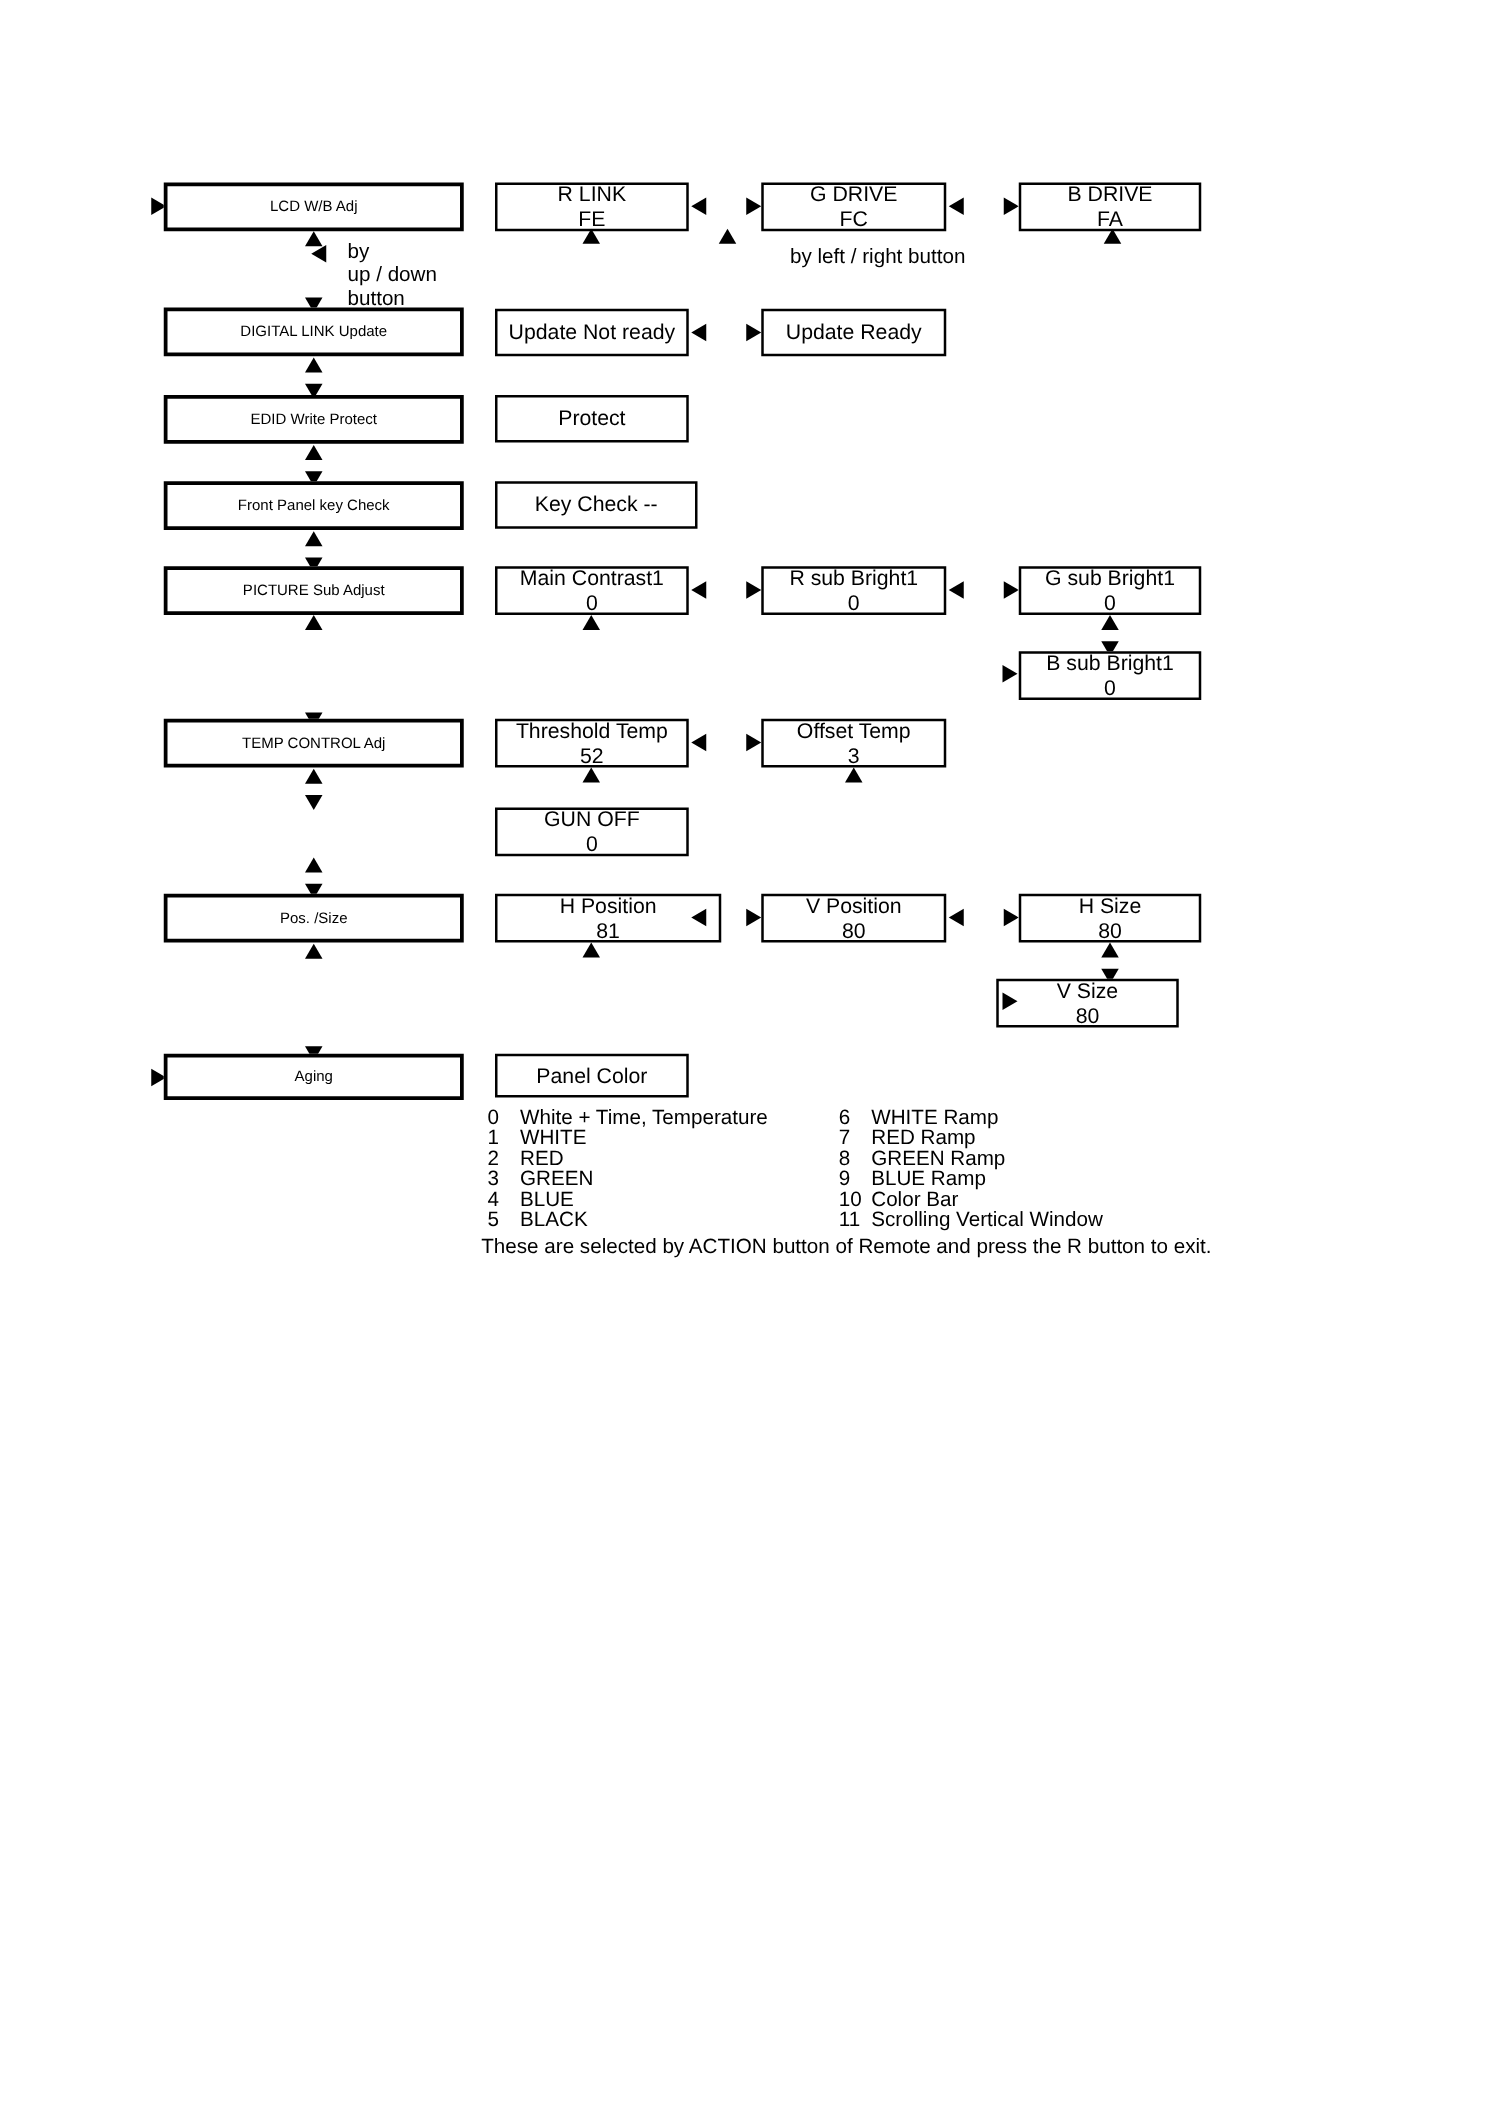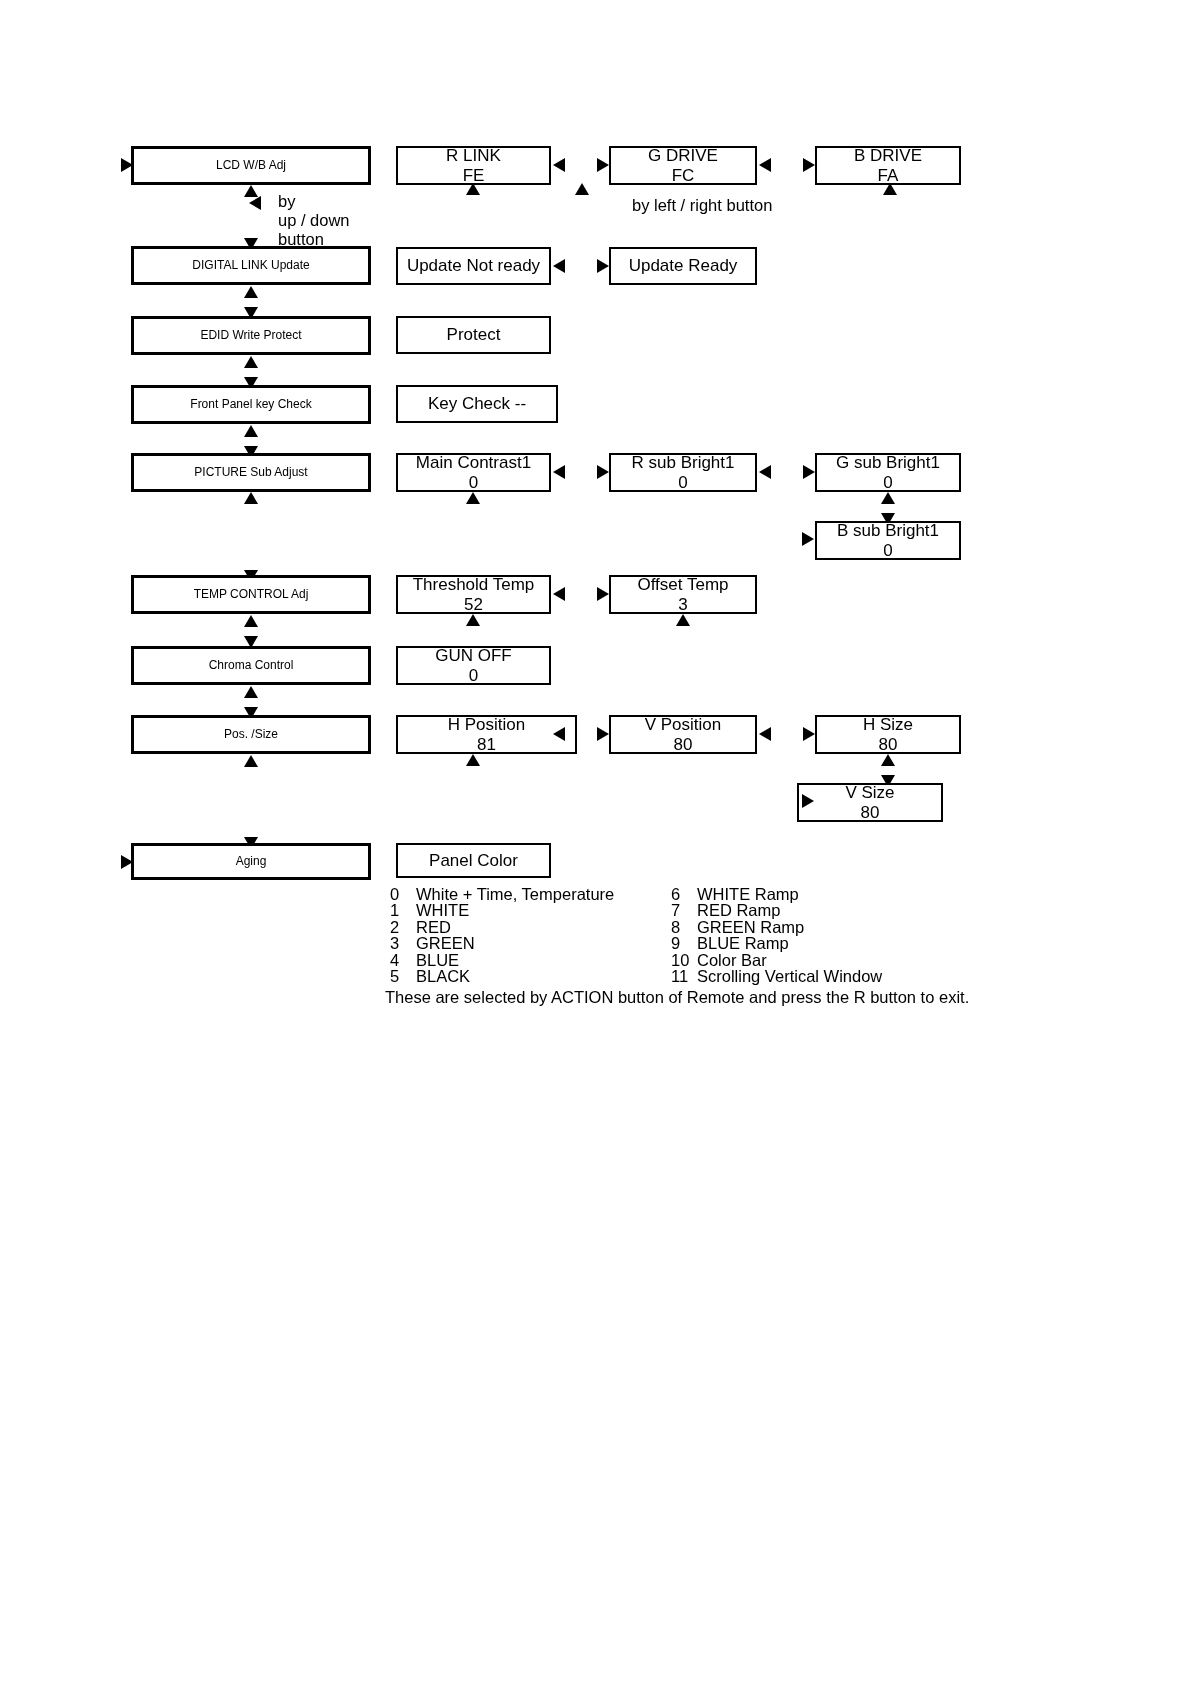--- a/index.html
+++ b/index.html
@@ -267,23 +267,20 @@
   <div class="hline" style="left:472px; top:630px; width:212px;"></div>
   <div class="vline" style="left:682px; top:618px; height:13px;"></div>
   <div class="arr arr-u" style="left:676px; top:614px;"></div>
   <div class="vline" style="left:472px; top:618px; height:13px;"></div>
   <div class="arr arr-u" style="left:466px; top:614px;"></div>
 
   <div class="vline" style="left:250px; top:619px; height:22px;"></div>
   <div class="arr arr-u" style="left:244px; top:615px;"></div>
   <div class="arr arr-d" style="left:244px; top:636px;"></div>
 
-  <div class="node menu" style="left:131px; top:646px; width:240px; height:39px;">
-    <span class="ttl">Chroma Control</span>
-  </div>
 
   <div class="hline" style="left:371px; top:664px; width:25px;"></div>
 
   <div class="node" style="left:396px; top:646px; width:155px; height:39px;">
     <span class="ttl">GUN OFF</span>
     <span class="val">0</span>
   </div>
 
   <div class="vline" style="left:250px; top:690px; height:22px;"></div>
   <div class="arr arr-u" style="left:244px; top:686px;"></div>

